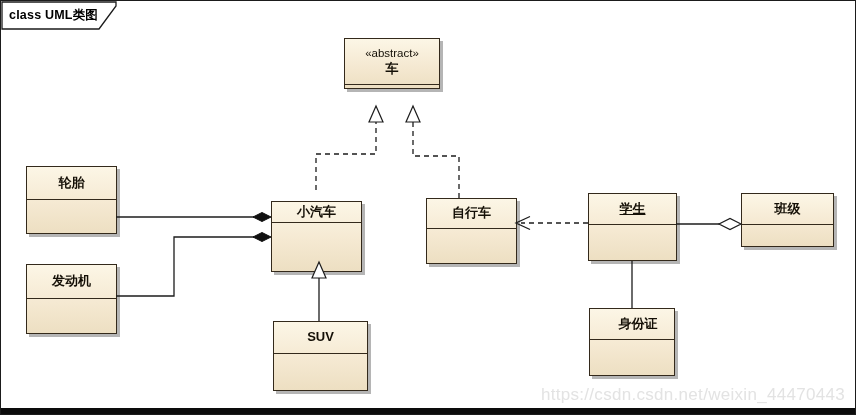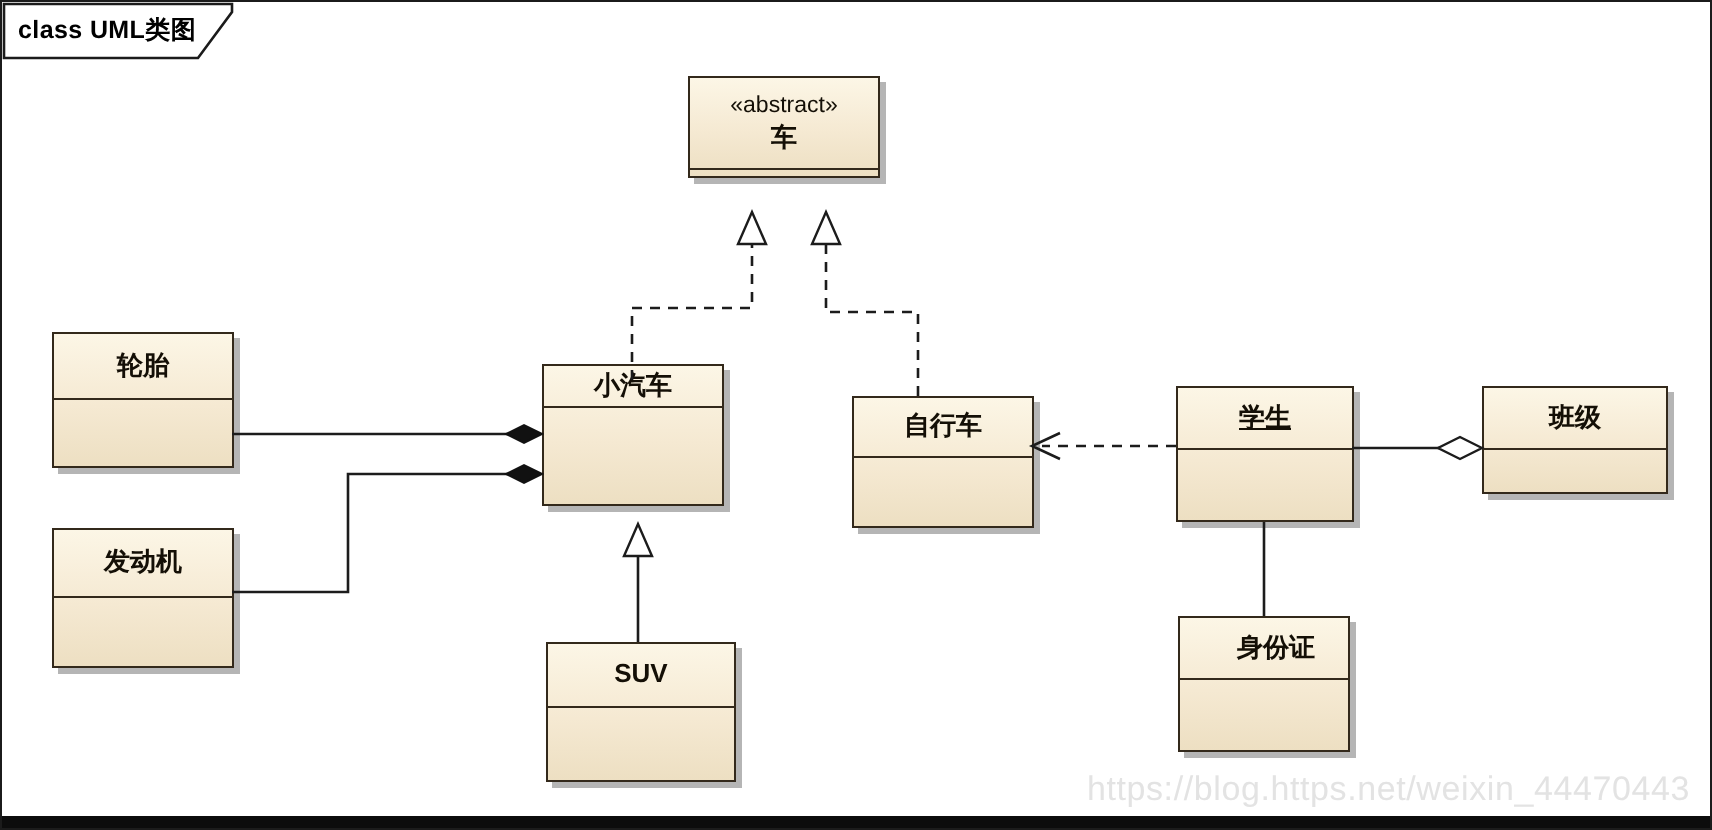--- a/index.html
+++ b/index.html
@@ -79,21 +79,21 @@
   <div class="uml-box" style="left:25px;top:165px;width:91px;height:68px;">
     <div class="uml-name" style="height:33px;">轮胎</div>
     <div class="uml-body"></div>
   </div>
 
   <div class="uml-box" style="left:25px;top:263px;width:91px;height:70px;">
     <div class="uml-name" style="height:34px;">发动机</div>
     <div class="uml-body"></div>
   </div>
 
-  <div class="uml-box" style="left:270px;top:181px;width:91px;height:71px;gap:48px;">
+  <div class="uml-box" style="left:270px;top:200px;width:91px;height:71px;gap:48px;">
     <div class="uml-name" style="height:33px;">小汽车</div>
     <div class="uml-body"></div>
   </div>
 
   <div class="uml-box" style="left:425px;top:197px;width:91px;height:66px;">
     <div class="uml-name" style="height:30px;">自行车</div>
     <div class="uml-body"></div>
   </div>
 
   <div class="uml-box" style="left:272px;top:320px;width:95px;height:70px;">
@@ -155,16 +155,16 @@
       <polygon class="arrow-hollow" points="740,223 729,217.5 718,223 729,228.5"></polygon>
     </g>
 
     <g>
       <line class="edge" x1="631" y1="260" x2="631" y2="307"></line>
     </g>
   </svg>
 
   <div id="frame-tab-label">class UML类图</div>
 
-  <div id="watermark">https://blog.https.net/weixin_44470443</div>
+  <div id="watermark">https://csdn.csdn.net/weixin_44470443</div>
 
   <div id="bottom-bar"></div>
 </div>
 
 </body></html>

